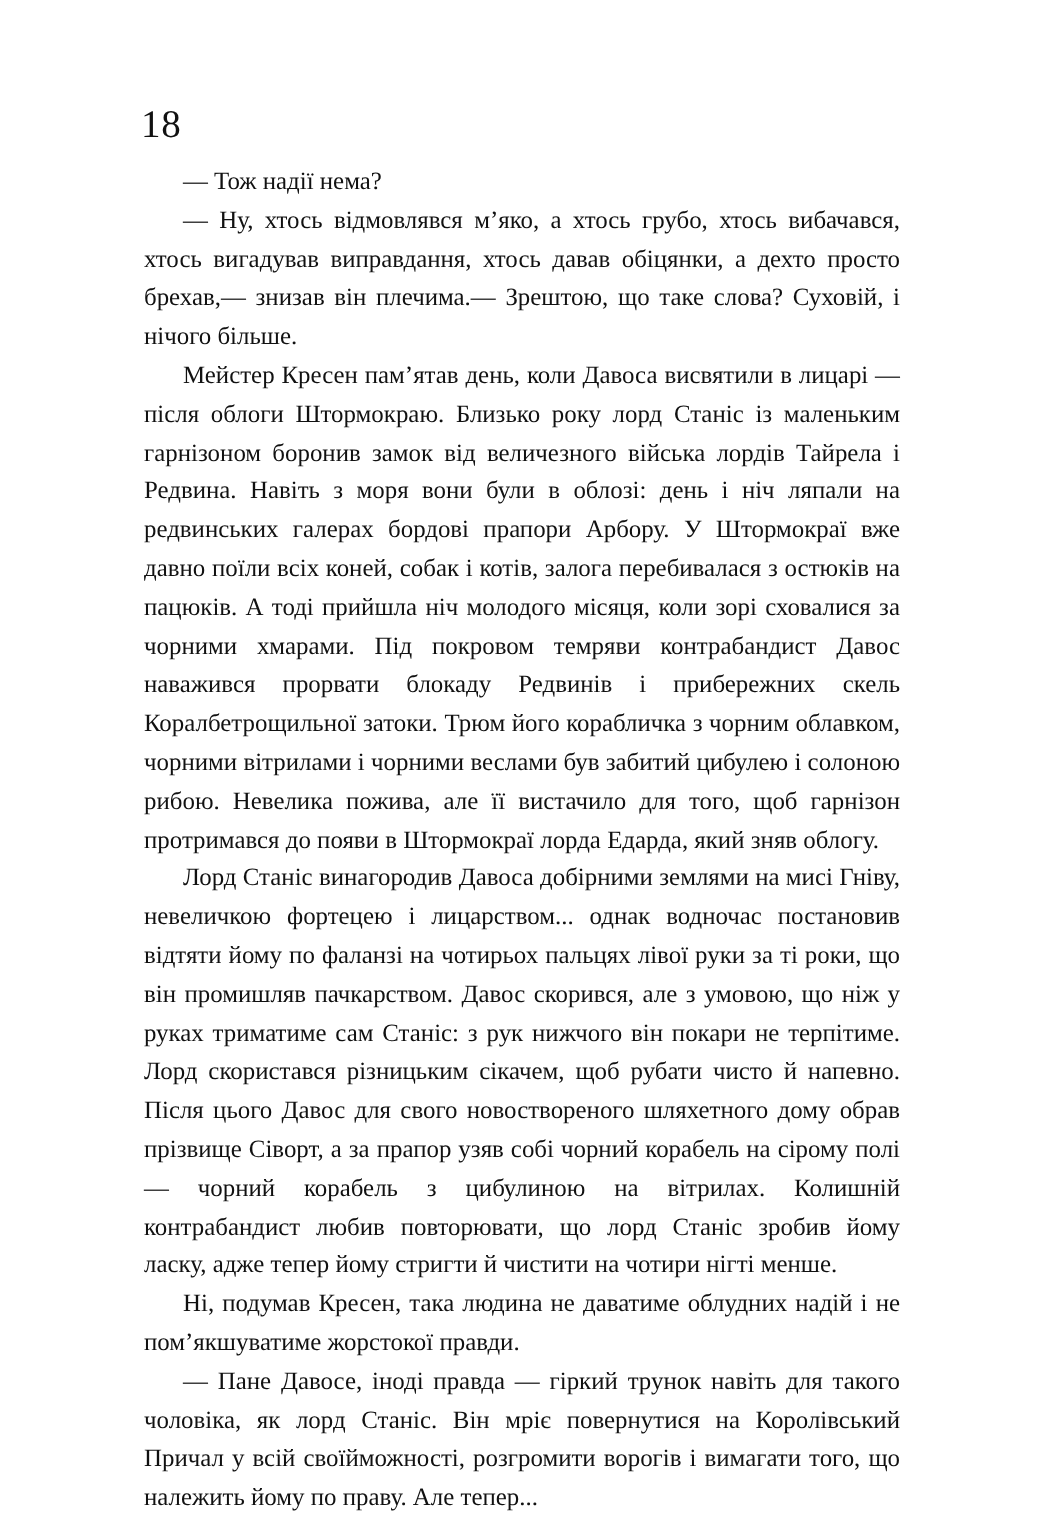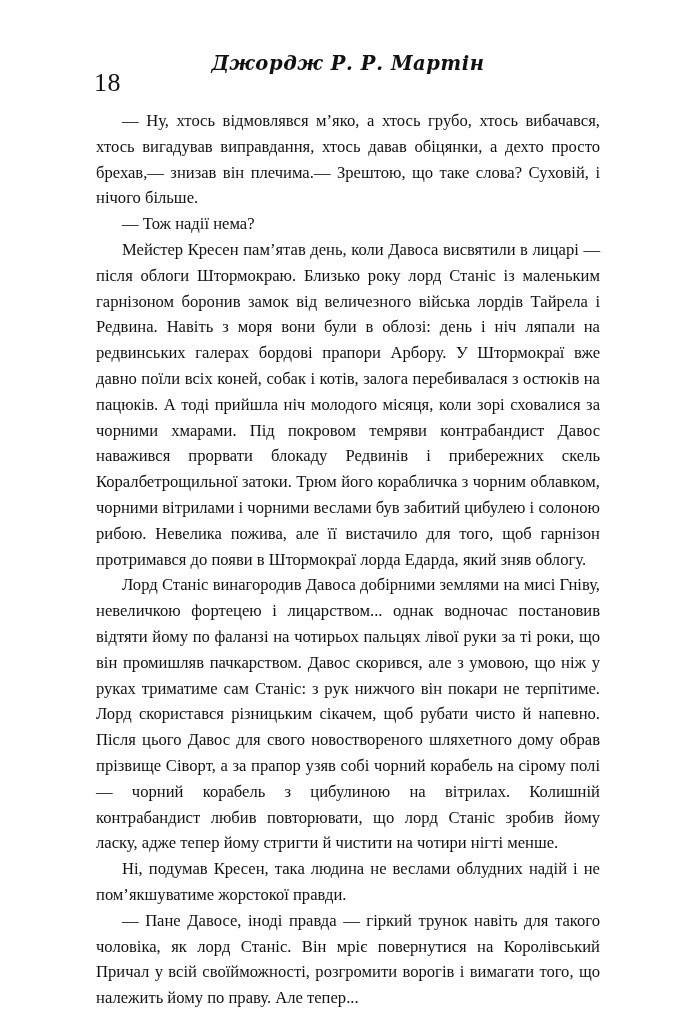--- a/index.html
+++ b/index.html
@@ -67,26 +67,25 @@
   }
   
 </style>
 </head>
 <body>
 
 <div class="page">
 
   <div class="header">
     <div class="folio">18</div>
-    <div class="running-title">Джордж Р. Р. Мартін</div>
   </div>
 
   <div class="body-text">
+    <p>— Тож надії нема?</p>
     <p>— Ну, хтось відмовлявся м’яко, а хтось грубо, хтось вибачався, хтось вигадував виправдання, хтось давав обіцянки, а дехто просто брехав,— знизав він плечима.— Зрештою, що таке слова? Суховій, і нічого більше.</p>
-    <p>— Тож надії нема?</p>
     <p>Мейстер Кресен пам’ятав день, коли Давоса висвятили в лицарі — після облоги Штормокраю. Близько року лорд Станіс із маленьким гарнізоном боронив замок від величезного війська лордів Тайрела і Редвина. Навіть з моря вони були в облозі: день і ніч ляпали на редвинських галерах бордові прапори Арбору. У Штормокраї вже давно поїли всіх коней, собак і котів, залога перебивалася з остюків на пацюків. А тоді прийшла ніч молодого місяця, коли зорі сховалися за чорними хмарами. Під покровом темряви контрабандист Давос наважився прорвати блокаду Редвинів і прибережних скель Коралбетрощильної затоки. Трюм його корабличка з чорним облавком, чорними вітрилами і чорними веслами був забитий цибулею і солоною рибою. Невелика пожива, але її вистачило для того, щоб гарнізон протримався до появи в Штормокраї лорда Едарда, який зняв облогу.</p>
     <p>Лорд Станіс винагородив Давоса добірними землями на мисі Гніву, невеличкою фортецею і лицарством... однак водночас постановив відтяти йому по фаланзі на чотирьох пальцях лівої руки за ті роки, що він промишляв пачкарством. Давос скорився, але з умовою, що ніж у руках триматиме сам Станіс: з рук нижчого він покари не терпітиме. Лорд скористався різницьким сікачем, щоб рубати чисто й напевно. Після цього Давос для свого новоствореного шляхетного дому обрав прізвище Сіворт, а за прапор узяв собі чорний корабель на сірому полі — чорний корабель з цибулиною на вітрилах. Колишній контрабандист любив повторювати, що лорд Станіс зробив йому ласку, адже тепер йому стригти й чистити на чотири нігті менше.</p>
-    <p>Ні, подумав Кресен, така людина не веслами облудних надій і не пом’якшуватиме жорстокої правди.</p>
+    <p>Ні, подумав Кресен, така людина не даватиме облудних надій і не пом’якшуватиме жорстокої правди.</p>
     <p>— Пане Давосе, іноді правда — гіркий трунок навіть для такого чоловіка, як лорд Станіс. Він мріє повернутися на Королівський Причал у всій своїйможності, розгромити ворогів і вимагати того, що належить йому по праву. Але тепер...</p>
 
   </div>
 
 </div>
 
 </body></html>

